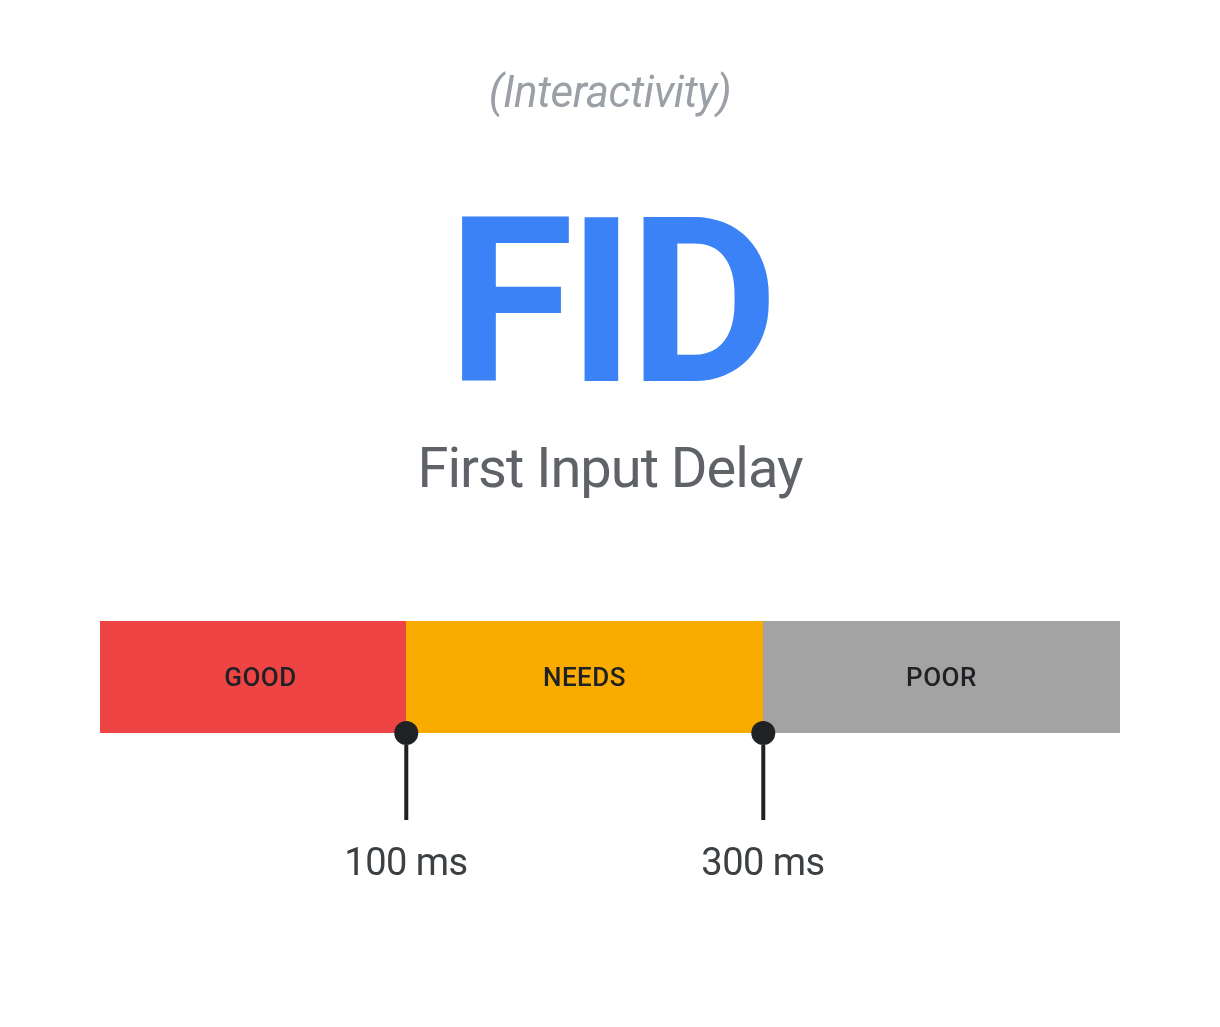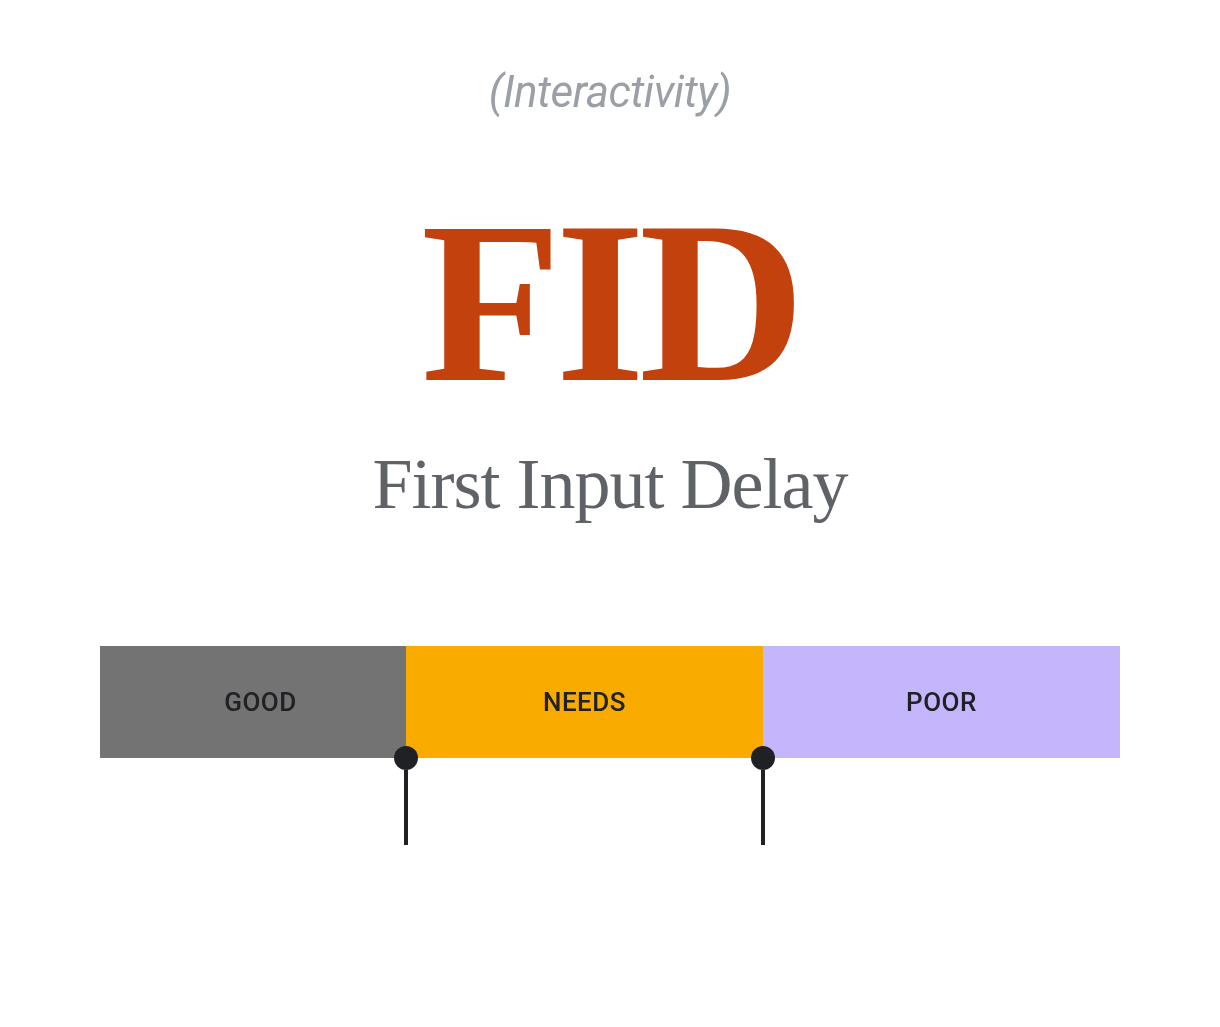--- a/index.html
+++ b/index.html
@@ -19,35 +19,33 @@
     }
     .subtitle-top {
       color: #9aa0a6;
       font-size: 44px;
       font-style: italic;
       font-weight: 400;
       letter-spacing: -0.5px;
       margin-top: 16px;
     }
     .acronym {
-      color: #c2410c;
+      color: #3b82f6;
       font-size: 230px;
       font-weight: 700;
       line-height: 1;
       margin-top: 70px;
       letter-spacing: -6px;
-      font-family: Liberation Serif, serif;
     }
     .full-name {
       color: #5f6368;
-      font-size: 72px;
+      font-size: 56px;
       font-weight: 400;
-      margin-top: 25px;
+      margin-top: 17px;
       letter-spacing: -1px;
-      font-family: Liberation Serif, serif;
     }
     .bar-container {
       position: relative;
       width: 1020px;
       margin-top: 120px;
     }
     .bar {
       display: flex;
       width: 100%;
       height: 112px;
@@ -55,33 +53,33 @@
     .segment {
       display: flex;
       align-items: center;
       justify-content: center;
       font-size: 26px;
       font-weight: 500;
       letter-spacing: 0.5px;
       color: #202124;
     }
     .segment.good {
-      background: #737373;
+      background: #ef4444;
       width: 30%;
       padding-left: 15px;
     }
     .segment.needs {
       background: #f9ab00;
       width: 35%;
       flex-direction: column;
       line-height: 1.25;
       text-align: center;
     }
     .segment.poor {
-      background: #c4b5fd;
+      background: #a3a3a3;
       width: 35%;
     }
     .marker {
       position: absolute;
       top: 100px;
       display: flex;
       flex-direction: column;
       align-items: center;
       transform: translateX(-50%);
     }
@@ -129,19 +127,21 @@
       <span>NEEDS</span>
     </div>
     <div class="segment poor">
       <span>POOR</span>
     </div>
   </div>
 
   <div class="marker first">
     <div class="marker-dot"></div>
     <div class="marker-line"></div>
+    <div class="marker-label">100 ms</div>
   </div>
 
   <div class="marker second">
     <div class="marker-dot"></div>
     <div class="marker-line"></div>
+    <div class="marker-label">300 ms</div>
   </div>
 </div>
 
 </body></html>

